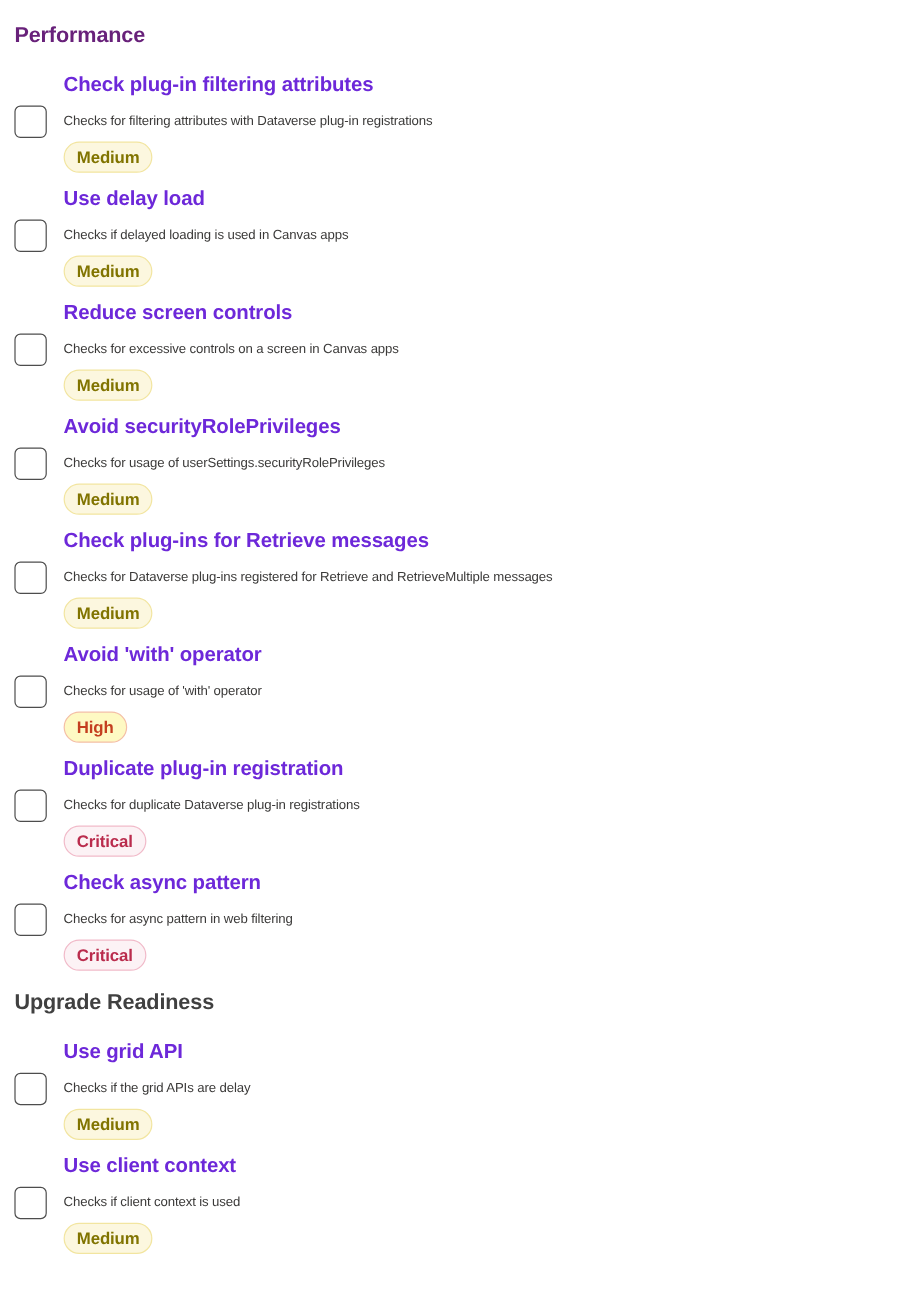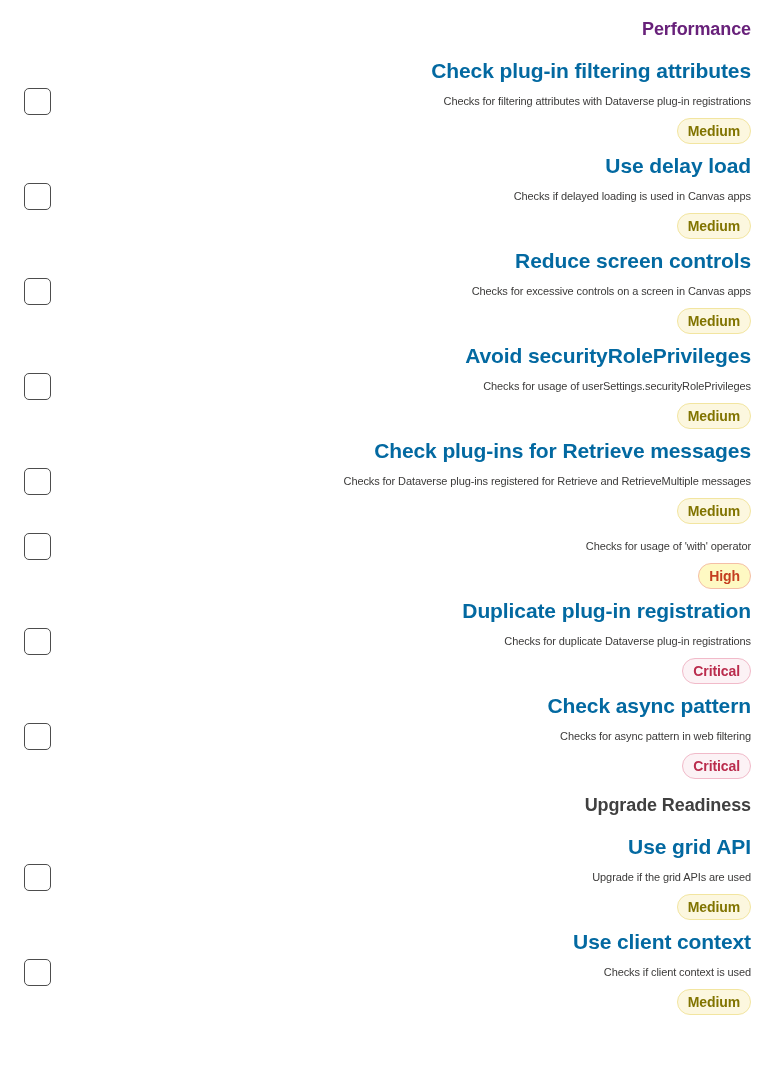--- a/index.html
+++ b/index.html
@@ -8,47 +8,46 @@
     background: #ffffff;
   }
   body {
     width: 759px;
     height: 1090px;
     overflow: hidden;
     font-family: "Liberation Sans", "DejaVu Sans", sans-serif;
     -webkit-font-smoothing: antialiased;
   }
   .page {
-    padding: 18px 8px 0 24px;
+    padding: 18px 8px 0 12px;
     box-sizing: border-box;
-    text-align: right;
   }
   .section-title {
     font-size: 18px;
     line-height: 22px;
     font-weight: 700;
     color: #68217a;
     margin: 0 0 16px 0;
     letter-spacing: -0.1px;
   }
   .section + .section .section-title {
     margin-top: 15px;
   }
   .item {
     display: grid;
     grid-template-columns: 41px 1fr;
     margin-bottom: 7px;
   }
   .item-title {
     grid-column: 2;
     grid-row: 1;
-    font-size: 21px;
+    font-size: 17px;
     line-height: 30px;
     font-weight: 700;
-    color: #0369a1;
+    color: #6d28d9;
     letter-spacing: -0.1px;
   }
   .cb-cell {
     grid-column: 1;
     grid-row: 2;
     display: flex;
     align-items: center;
   }
   .checkbox {
     display: inline-block;
@@ -143,20 +142,21 @@
     <div class="cb-cell">
       <span class="checkbox" role="checkbox" aria-checked="false"></span>
     </div>
     <div class="item-desc">Checks for Dataverse plug-ins registered for Retrieve and RetrieveMultiple messages</div>
     <div class="badge-row">
       <span class="badge" style="background: rgb(252, 247, 223); border-color: rgb(242, 229, 160); color: rgb(129, 116, 0);">Medium</span>
     </div>
   </div>
 
   <div class="item">
+    <div class="item-title">Avoid 'with' operator</div>
     <div class="cb-cell">
       <span class="checkbox" role="checkbox" aria-checked="false"></span>
     </div>
     <div class="item-desc">Checks for usage of 'with' operator</div>
     <div class="badge-row">
       <span class="badge" style="background: #fef9c3; border-color: rgb(244, 191, 166); color: rgb(196, 62, 31);">High</span>
     </div>
   </div>
 
   <div class="item">
@@ -184,21 +184,21 @@
   </section>
 
   <section class="section">
     <h2 class="section-title" style="color: #404040;">Upgrade Readiness</h2>
     <div class="items">
   <div class="item">
     <div class="item-title">Use grid API</div>
     <div class="cb-cell">
       <span class="checkbox" role="checkbox" aria-checked="false"></span>
     </div>
-    <div class="item-desc">Upgrade if the grid APIs are used</div>
+    <div class="item-desc">Checks if the grid APIs are delay</div>
     <div class="badge-row">
       <span class="badge" style="background: rgb(252, 247, 223); border-color: rgb(242, 229, 160); color: rgb(129, 116, 0);">Medium</span>
     </div>
   </div>
 
   <div class="item">
     <div class="item-title">Use client context</div>
     <div class="cb-cell">
       <span class="checkbox" role="checkbox" aria-checked="false"></span>
     </div>

